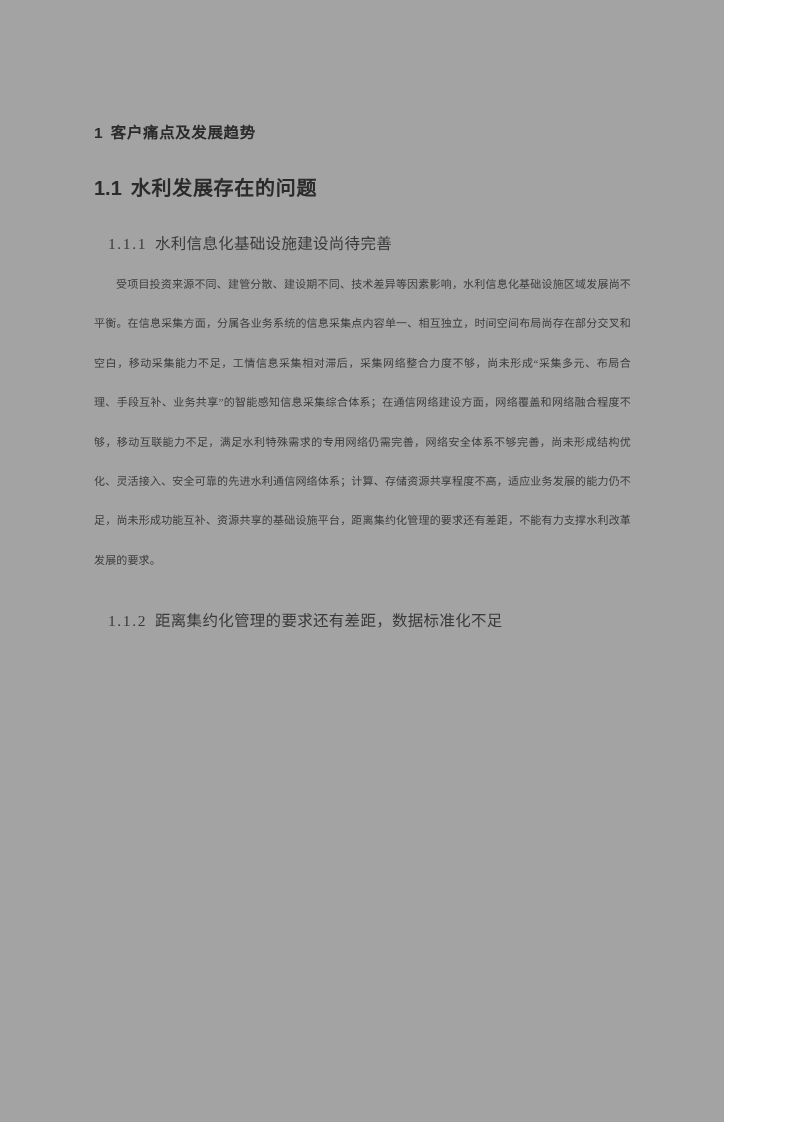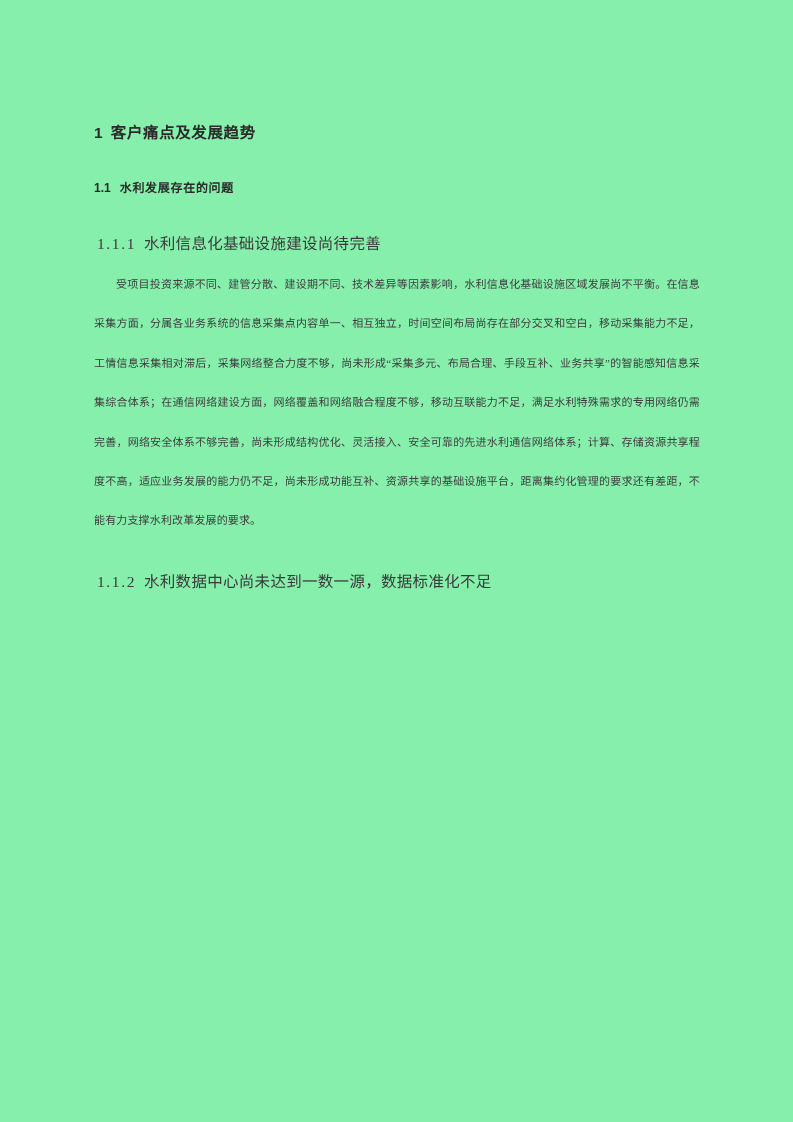--- a/index.html
+++ b/index.html
@@ -12,23 +12,23 @@
     width: 793px;
     height: 1122px;
     overflow: hidden;
     font-family: "Liberation Serif", "DejaVu Serif", serif;
     color: #3a3a3a;
     -webkit-font-smoothing: antialiased;
   }
 
   .page {
     box-sizing: border-box;
-    width: 793px;
+    width: 724px;
     height: 1122px;
-    background: #86efac;
+    background: #a3a3a3;
     padding: 118px 93px 12px 94px;
     position: relative;
   }
 
   .doc-body {
     position: relative;
   }
 
   
   .h1 {
@@ -50,41 +50,41 @@
     font-family: "Liberation Serif", "DejaVu Serif", serif;
     font-weight: bold;
     margin-left: 8px;
     letter-spacing: 0.6px;
   }
 
   
   .h2 {
     margin: 25px 0 0 0;
     padding: 0;
-    font-size: 12px;
+    font-size: 20px;
     font-weight: bold;
     color: #2b2b2b;
     line-height: 30px;
     white-space: nowrap;
   }
   .h2 .num {
     font-family: "Liberation Sans", "DejaVu Sans", sans-serif;
     font-weight: bold;
     letter-spacing: 0px;
   }
   .h2 .txt {
     font-family: "Liberation Serif", "DejaVu Serif", serif;
     font-weight: bold;
     margin-left: 9px;
     letter-spacing: 0.7px;
   }
 
   
   .h3 {
-    margin: 26px 0 0 3px;
+    margin: 26px 0 0 14px;
     padding: 0;
     font-family: "Liberation Serif", "DejaVu Serif", serif;
     font-size: 15.5px;
     font-weight: normal;
     color: #3a3a3a;
     line-height: 30px;
     white-space: nowrap;
   }
   .h3 .num {
     letter-spacing: 1.6px;
@@ -132,18 +132,18 @@
       <span class="num">1.1</span><span class="txt">水利发展存在的问题</span>
     </h2>
 
     <h3 class="h3">
       <span class="num">1.1.1</span><span class="txt">水利信息化基础设施建设尚待完善</span>
     </h3>
 
     <p class="para">受项目投资来源不同、建管分散、建设期不同、技术差异等因素影响，水利信息化基础设施区域发展尚不平衡。在信息采集方面，分属各业务系统的信息采集点内容单一、相互独立，时间空间布局尚存在部分交叉和空白，移动采集能力不足，工情信息采集相对滞后，采集网络整合力度不够，尚未形成“采集多元、布局合理、手段互补、业务共享”的智能感知信息采集综合体系；在通信网络建设方面，网络覆盖和网络融合程度不够，移动互联能力不足，满足水利特殊需求的专用网络仍需完善，网络安全体系不够完善，尚未形成结构优化、灵活接入、安全可靠的先进水利通信网络体系；计算、存储资源共享程度不高，适应业务发展的能力仍不足，尚未形成功能互补、资源共享的基础设施平台，距离集约化管理的要求还有差距，不能有力支撑水利改革发展的要求。</p>
 
     <h3 class="h3">
-      <span class="num">1.1.2</span><span class="txt">水利数据中心尚未达到一数一源，数据标准化不足</span>
+      <span class="num">1.1.2</span><span class="txt">距离集约化管理的要求还有差距，数据标准化不足</span>
     </h3>
 
 
   </div>
 </div>
 
 </body></html>

